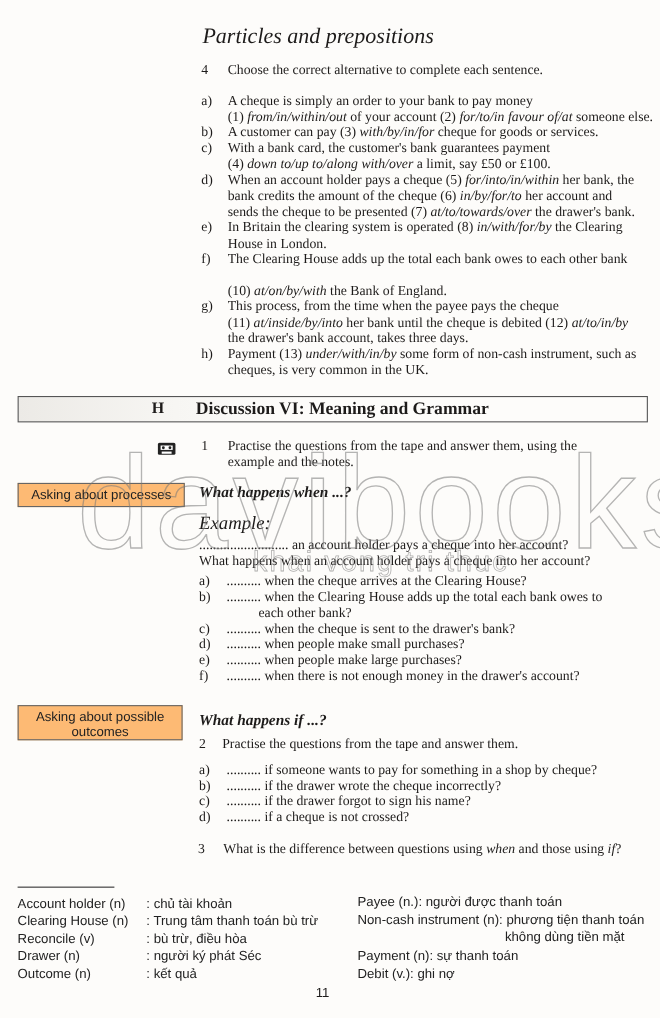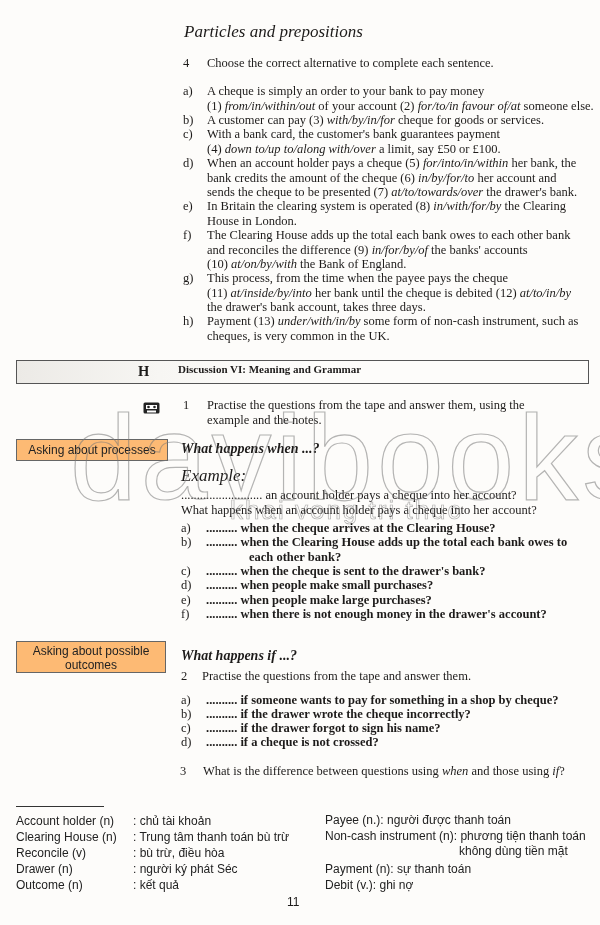--- a/index.html
+++ b/index.html
@@ -3,51 +3,51 @@
   <meta charset="utf-8">
   <style>
     html, body { margin: 0; padding: 0; }
     body {
       width: 600px; height: 925px; background: #fdfcfa; position: relative; overflow: hidden;
       font-family: "Liberation Serif", "DejaVu Serif", serif; color: #1d1b1a;
     }
     .abs { position: absolute; }
     i, em { font-style: italic; }
 
-    .section-title { left: 184px; top: 22px; font-size: 17px; font-style: italic; }
+    .section-title { left: 184px; top: 22px; font-size: 20px; font-style: italic; }
 
     .instr { font-size: 12.5px; line-height: 15px; }
     .num { position: absolute; left: 183px; }
     .txt { position: absolute; left: 207px; white-space: nowrap; }
 
     .item { position: absolute; left: 183px; font-size: 12.5px; line-height: 14.6px; }
     .item .lab { position: absolute; left: 0; top: 0; width: 22px; }
     .item .body { position: absolute; left: 24px; top: 0; white-space: nowrap; }
 
     .h-banner {
       left: 16px; top: 360px; width: 571px; height: 22px; border: 1px solid #555;
       background: linear-gradient(90deg, #eceae6 0%, #f7f6f3 25%, #fdfcfa 45%);
     }
     .h-letter { left: 138px; top: 363px; font-size: 14.5px; font-weight: bold; }
-    .h-title { left: 178px; top: 363px; font-size: 11px; font-weight: bold; }
+    .h-title { left: 178px; top: 363px; font-size: 16px; font-weight: bold; }
 
     .side-box {
       position: absolute; border: 1px solid #666; background: #fdba74;
       font-family: "Liberation Sans", "DejaVu Sans", sans-serif; font-size: 12px; text-align: center; color: #222;
     }
     .box1 { left: 16px; top: 439px; width: 150px; height: 20px; line-height: 20px; }
     .box2 { left: 16px; top: 641px; width: 150px; height: 32px; line-height: 14px; padding-top: 2px; box-sizing: border-box; }
 
     .cassette { left: 143px; top: 402px; width: 17px; height: 12px; }
 
     .sub-heading { font-size: 14px; font-style: italic; font-weight: bold; }
 
     .q-line { position: absolute; left: 181px; font-size: 12.5px; line-height: 14.6px; }
     .q-line .lab { position: absolute; left: 0; width: 24px; }
-    .q-line .body { position: absolute; left: 25px; white-space: nowrap; font-weight: bold; }
+    .q-line .body { position: absolute; left: 25px; white-space: nowrap; }
 
     .rule { left: 16px; top: 806px; width: 88px; height: 1px; background: #333; }
 
     .gloss { position: absolute; font-family: "Liberation Sans", "DejaVu Sans", sans-serif; font-size: 12px; line-height: 16px; color: #222; }
     .gloss .term { position: absolute; left: 0; white-space: nowrap; }
     .gloss .def { position: absolute; left: 117px; white-space: nowrap; }
     .gloss-r { position: absolute; left: 325px; font-family: "Liberation Sans", "DejaVu Sans", sans-serif; font-size: 12px; line-height: 16px; color: #222; white-space: nowrap; }
 
     .page-number { left: 287px; top: 895px; font-family: "Liberation Sans", "DejaVu Sans", sans-serif; font-size: 12px; }
 
@@ -92,21 +92,20 @@
       <div class="body" style="top: 29.2px;"><span>sends the cheque to be presented (7) </span><i>at/to/towards/over</i><span> the drawer's bank.</span></div>
     </div>
     <div class="item" style="top: 199px; width: 410px; height: 29.2px;">
       <span class="lab">e)</span>
       <div class="body" style="top: 0px;"><span>In Britain the clearing system is operated (8) </span><i>in/with/for/by</i><span> the Clearing</span></div>
       <div class="body" style="top: 14.6px;"><span>House in London.</span></div>
     </div>
     <div class="item" style="top: 228px; width: 410px; height: 43.8px;">
       <span class="lab">f)</span>
       <div class="body" style="top: 0px;"><span>The Clearing House adds up the total each bank owes to each other bank</span></div>
-      <div class="body" style="top: 14.6px;"><span>and reconciles the difference (9) </span><i>in/for/by/of</i><span> the banks' accounts</span></div>
       <div class="body" style="top: 29.2px;"><span>(10) </span><i>at/on/by/with</i><span> the Bank of England.</span></div>
     </div>
     <div class="item" style="top: 271px; width: 410px; height: 43.8px;">
       <span class="lab">g)</span>
       <div class="body" style="top: 0px;"><span>This process, from the time when the payee pays the cheque</span></div>
       <div class="body" style="top: 14.6px;"><span>(11) </span><i>at/inside/by/into</i><span> her bank until the cheque is debited (12) </span><i>at/to/in/by</i></div>
       <div class="body" style="top: 29.2px;"><span>the drawer's bank account, takes three days.</span></div>
     </div>
     <div class="item" style="top: 314px; width: 410px; height: 29.2px;">
       <span class="lab">h)</span>
@@ -141,21 +140,21 @@
 <div class="abs" style="left:181px;top:503px;font-size:12.5px;white-space:nowrap;text-align:center;">What happens when an account holder pays a cheque into her account?</div>
 
 <div id="when-qs">
     <div class="q-line" style="top: 521px; width: 410px; height: 14.5px;">
       <span class="lab">a)</span>
       <span class="body" style="top: 0px;">.......... when the cheque arrives at the Clearing House?</span>
     </div>
     <div class="q-line" style="top: 535px; width: 410px; height: 29px;">
       <span class="lab">b)</span>
       <span class="body" style="top: 0px;">.......... when the Clearing House adds up the total each bank owes to</span>
-      <span class="body" style="top: 14.5px; left: 68px;">each other bank?</span>
+      <span class="body" style="top: 14.5px; left: 54px;">each other bank?</span>
     </div>
     <div class="q-line" style="top: 564px; width: 410px; height: 14.5px;">
       <span class="lab">c)</span>
       <span class="body" style="top: 0px;">.......... when the cheque is sent to the drawer's bank?</span>
     </div>
     <div class="q-line" style="top: 578px; width: 410px; height: 14.5px;">
       <span class="lab">d)</span>
       <span class="body" style="top: 0px; text-align: center;">.......... when people make small purchases?</span>
     </div>
     <div class="q-line" style="top: 593px; width: 410px; height: 14.5px;">

